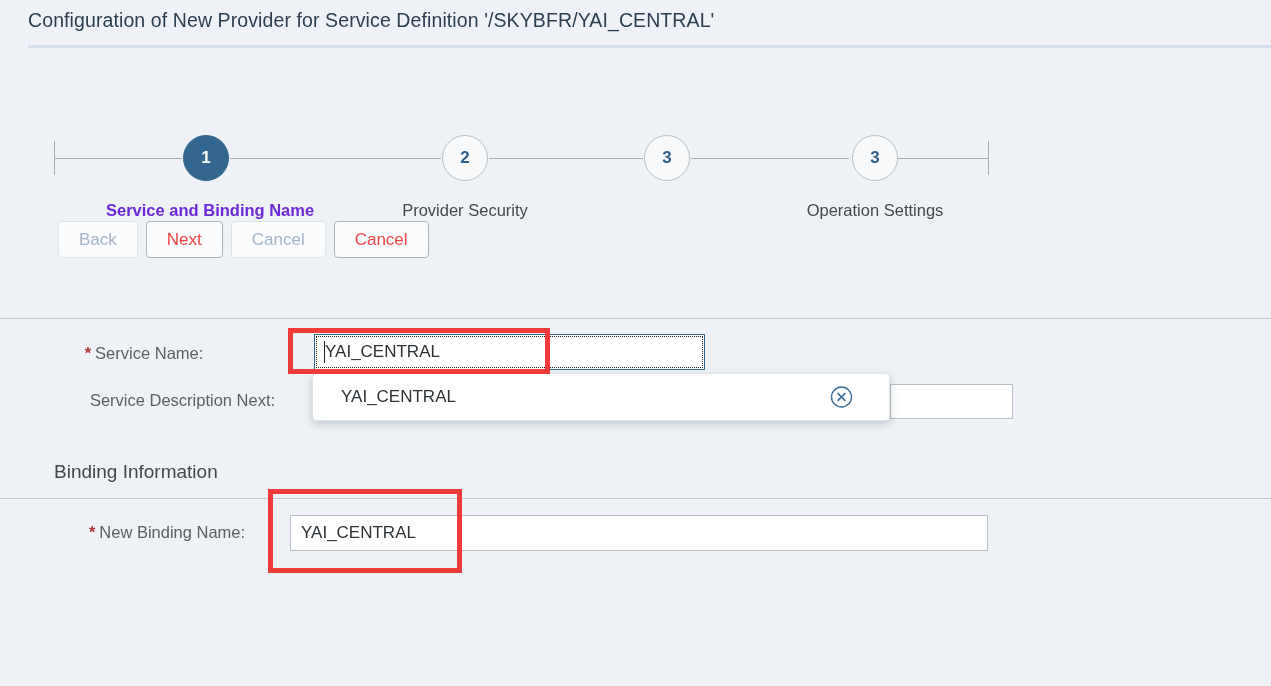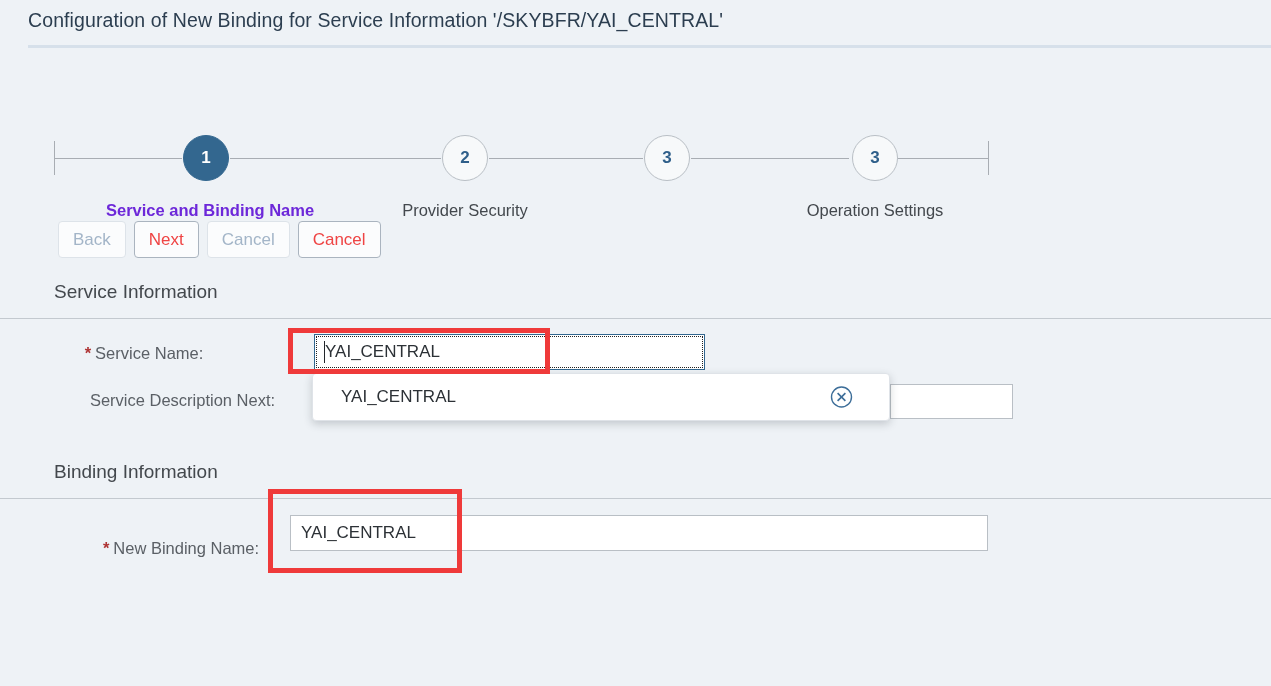--- a/index.html
+++ b/index.html
@@ -40,21 +40,21 @@
   .wz-circle.active { background: #33678f; color: #ffffff; border: 1px solid #33678f; }
   .wz-circle.idle   { background: #f7f9fa; color: #2f5f8a; border: 1px solid #b9bfc5; }
   .wz-label {
     margin-top: 20px; font-size: 16.5px; color: #43484d; white-space: nowrap;
   }
   .wz-label.active { color: #6d28d9; font-weight: bold; }
 
   
   .btnbar { position: absolute; left: 58px; top: 221px; display: flex; gap: 8px; }
   .btn {
-    height: 37px; padding: 0 14px;
+    height: 37px; padding: 0 20px;
     border-radius: 4px; font-size: 17px;
     display: flex; align-items: center; justify-content: center;
     background: #fbfcfd; white-space: nowrap;
   }
   .btn.enabled  { border: 1px solid #aab4bf; color: #ef4444; }
   .btn.disabled { border: 1px solid #dde3e9; color: #a3b5c8; }
 
   
   .section-title {
     position: absolute; font-size: 19px; color: #43484d; white-space: nowrap;
@@ -104,21 +104,21 @@
   .annot {
     position: absolute; border: 5px solid #ef3a3a; background: transparent;
     pointer-events: none;
   }
 </style>
 </head>
 <body>
 
 <div id="page">
 
-  <div class="header-title">Configuration of New Binding for Service Information '/SKYBFR/YAI_CENTRAL'</div>
+  <div class="header-title">Configuration of New Provider for Service Definition '/SKYBFR/YAI_CENTRAL'</div>
   <div class="header-rule"></div>
 
   <div class="wizard">
     <div class="wz-cap" style="left:54px;"></div>
     <div class="wz-line" style="left:54px;  width:128px;"></div>
     <div class="wz-line" style="left:230px; width:211px;"></div>
     <div class="wz-line" style="left:489px; width:154px;"></div>
     <div class="wz-line" style="left:691px; width:158px;"></div>
     <div class="wz-line" style="left:898px; width:90px;"></div>
     <div class="wz-cap" style="left:988px;"></div>
@@ -140,21 +140,20 @@
     </div>
   </div>
 
   <div class="btnbar">
     <div class="btn disabled">Back</div>
     <div class="btn enabled">Next</div>
     <div class="btn disabled">Cancel</div>
     <div class="btn enabled">Cancel</div>
   </div>
 
-  <div class="section-title" style="left:54px; top:281px;">Service Information</div>
   <div class="section-rule" style="top:318px;"></div>
 
   <div class="field-label" style="left:60px; top:344px; width:168px;">
     <span class="req-star">*</span><span>Service Name:</span>
   </div>
 
   <div class="inp focused" style="left:314px; top:334px; width:391px; height:36px;">
     <div class="dotted"></div>
     <div class="caret"></div>
     <span class="inp-text">YAI_CENTRAL</span>
@@ -175,21 +174,21 @@
         <circle cx="11.5" cy="11.5" r="10" fill="none" stroke="#3d6e99" stroke-width="1.4"></circle>
         <line x1="7.6" y1="7.6" x2="15.4" y2="15.4" stroke="#3d6e99" stroke-width="1.6"></line>
         <line x1="15.4" y1="7.6" x2="7.6" y2="15.4" stroke="#3d6e99" stroke-width="1.6"></line>
       </svg>
     </span>
   </div>
 
   <div class="section-title" style="left:54px; top:461px;">Binding Information</div>
   <div class="section-rule" style="top:498px;"></div>
 
-  <div class="field-label" style="left:72px; top:523px; width:218px;margin-top:16px;">
+  <div class="field-label" style="left:58px; top:523px; width:218px;">
     <span class="req-star">*</span><span>New Binding Name:</span>
   </div>
 
   <div class="inp plain" style="left:290px; top:515px; width:698px; height:36px;">
     <span class="inp-text">YAI_CENTRAL</span>
   </div>
 
   <div class="annot" style="left:288px; top:328px; width:262px; height:46px;"></div>
   <div class="annot" style="left:268px; top:489px; width:194px; height:84px;"></div>
 

